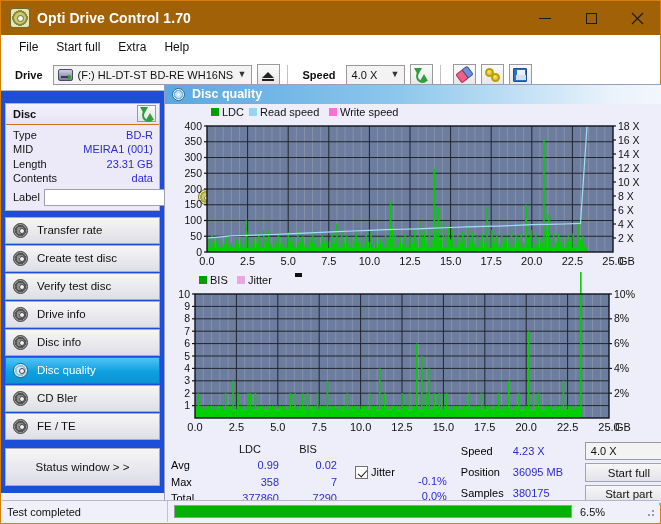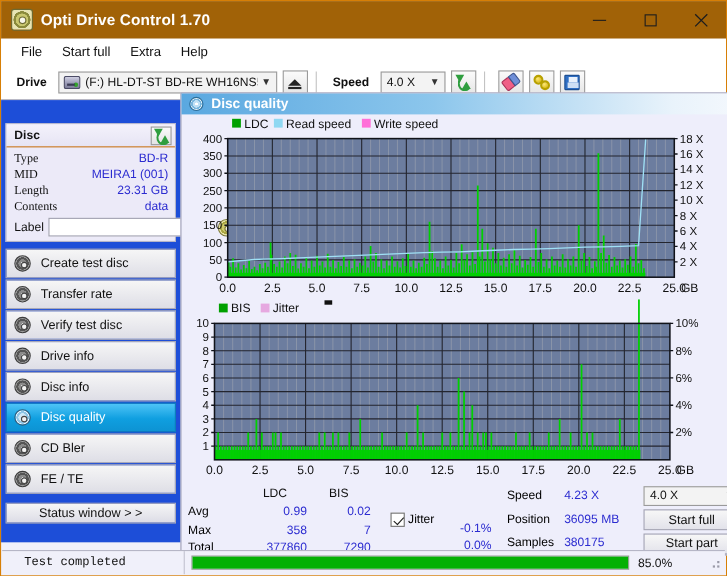--- a/index.html
+++ b/index.html
@@ -96,21 +96,21 @@
     height:20px;display:flex;align-items:center;justify-content:space-between;
     background:linear-gradient(#f4f2fb,#e6e4f4);border-bottom:1px solid #c9751b;padding:0 3px 0 7px;
   }
   .disc-head b{font-size:11px;color:#111;}
   .mini-btn{
     width:19px;height:17px;border:1px solid #9a9a9a;background:linear-gradient(#fafafa,#e4e4e4);
     display:flex;align-items:center;justify-content:center;box-sizing:border-box;
   }
   .disc-rows{padding:3px 6px 4px 7px;}
   .drow{display:flex;justify-content:space-between;line-height:14.5px;font-size:11px;}
-  .drow .k{color:#111;font-family:Liberation Serif, serif;}
+  .drow .k{color:#111;}
   .drow .v{color:#2b2bd0;}
   .labelrow{display:flex;align-items:center;margin-top:3px;gap:4px;}
   .labelrow .k{font-size:11px;color:#111;}
   .lab-input{flex:1;height:17px;border:1px solid #9f9fb0;background:#fff;box-sizing:border-box;font-size:11px;padding:0 3px;color:#111;font-family:inherit;}
   .cd-ico{
     width:16px;height:16px;border-radius:50%;flex:0 0 auto;
     background:radial-gradient(circle at 50% 50%,#fcfbea 0 16%,#cfcb6d 18% 42%,#a9a542 44% 58%,#e9e5a8 60% 100%);
     border:1px solid #7a7634;position:relative;box-sizing:border-box;
   }
   .cd-ico:after{content:"";position:absolute;left:5px;top:5px;width:4px;height:4px;border-radius:50%;background:#fbfaf0;border:1px solid #7a7634;}
@@ -124,21 +124,21 @@
     background:linear-gradient(#4fc4f7,#0f9fe0 55%,#0d93d3);
     border:1px solid #0b7fbb;color:#fff;
   }
   .nav-ico{width:15px;height:15px;border-radius:50%;flex:0 0 auto;position:relative;
     background:radial-gradient(circle at 50% 50%,#fff 0 15%,#8b8b8b 17% 40%,#555 42% 60%,#9a9a9a 62% 100%);
     border:1px solid #3c3c3c;box-sizing:border-box;}
   .nav-ico:after{content:"";position:absolute;left:4.5px;top:4.5px;width:4px;height:4px;border-radius:50%;background:#f2f2f2;border:1px solid #444;}
   .navbtn.active .nav-ico{background:radial-gradient(circle at 50% 50%,#fff 0 15%,#cfe9f8 17% 40%,#8fc6e6 42% 60%,#e9f5fd 62% 100%);border-color:#2a5f80;}
   .spacer{flex:1;min-height:4px;}
   .statusbtn{
-    height:19px;border:1px solid #a9a9b8;background:linear-gradient(#f6f6f6,#dcdce6);
+    height:38px;border:1px solid #a9a9b8;background:linear-gradient(#f6f6f6,#dcdce6);
     display:flex;align-items:center;justify-content:center;font-size:11.5px;color:#111;box-sizing:border-box;
     margin-top:3px;
   }
   
   .rightcol{flex:1;border:1px solid #9d9db5;background:#eeeefb;display:flex;flex-direction:column;box-sizing:border-box;}
   .dq-head{
     height:19px;display:flex;align-items:center;gap:7px;padding-left:7px;
     background:linear-gradient(90deg,#5aa8e0 0%,#8cc6ec 45%,#e9f3fb 88%,#f4f8fd 100%);
   }
   .dq-head .hico{
@@ -170,21 +170,21 @@
   .btncol .combo{height:19px;}
   .abtn{
     height:19px;border:1px solid #a3a3b2;background:linear-gradient(#f7f7f7,#e2e2ea);
     display:flex;align-items:center;justify-content:center;font-size:11.5px;color:#111;box-sizing:border-box;
   }
   
   .statusbar{
     position:absolute;left:1px;right:1px;bottom:1px;height:21px;
     background:#f0f0fa;border-top:1px solid #b6b6c6;display:flex;align-items:center;font-size:11px;
   }
-  .sb-text{width:166px;padding-left:20px;color:#111;border-right:1px solid #c2c2d0;height:21px;display:flex;align-items:center;box-sizing:border-box;font-family:Liberation Mono, monospace;}
+  .sb-text{width:166px;padding-left:5px;color:#111;border-right:1px solid #c2c2d0;height:21px;display:flex;align-items:center;box-sizing:border-box;}
   .sb-prog{flex:1;display:flex;align-items:center;padding:0 6px;}
   .pbar{flex:1;height:13px;border:1px solid #9a9a9a;background:#fff;box-sizing:border-box;padding:0;}
   .pfill{height:100%;background:#04b004;}
   .sb-pct{width:58px;text-align:left;padding-left:8px;color:#111;}
   .sb-time{width:92px;text-align:right;padding-right:10px;color:#111;border-left:1px solid #c2c2d0;height:21px;display:flex;align-items:center;justify-content:flex-end;box-sizing:border-box;}
   .grip{width:12px;height:12px;margin-right:3px;position:relative;}
   .grip i{position:absolute;width:2px;height:2px;background:#9a9aa8;}
 </style>
 </head>
 <body>
@@ -295,25 +295,25 @@
             <span class="k">Label</span>
             <input class="lab-input" type="text" placeholder="" style="">
             <span class="cd-ico"></span>
           </div>
         </div>
       </div>
 
       <div class="navlist">
         <div class="navbtn">
           <span class="nav-ico"></span>
-          <span>Create test disc</span>
+          <span>Transfer rate</span>
         </div>
         <div class="navbtn">
           <span class="nav-ico"></span>
-          <span>Transfer rate</span>
+          <span>Create test disc</span>
         </div>
         <div class="navbtn">
           <span class="nav-ico"></span>
           <span>Verify test disc</span>
         </div>
         <div class="navbtn">
           <span class="nav-ico"></span>
           <span>Drive info</span>
         </div>
         <div class="navbtn">
@@ -944,21 +944,21 @@
       </div>
     </div>
   </div>
 
   <div class="statusbar">
     <div class="sb-text">Test completed</div>
     <div class="sb-prog">
       <div class="pbar">
         <div class="pfill" id="pfill" style="width: 100%;"></div>
       </div>
-      <div class="sb-pct">85.0%</div>
+      <div class="sb-pct">6.5%</div>
     </div>
     <div class="grip">
       <i style="left:8px;top:8px"></i>
         <i style="left:4px;top:8px"></i>
         <i style="left:8px;top:4px"></i>
     </div>
   </div>
 </div>
 
 </body></html>

